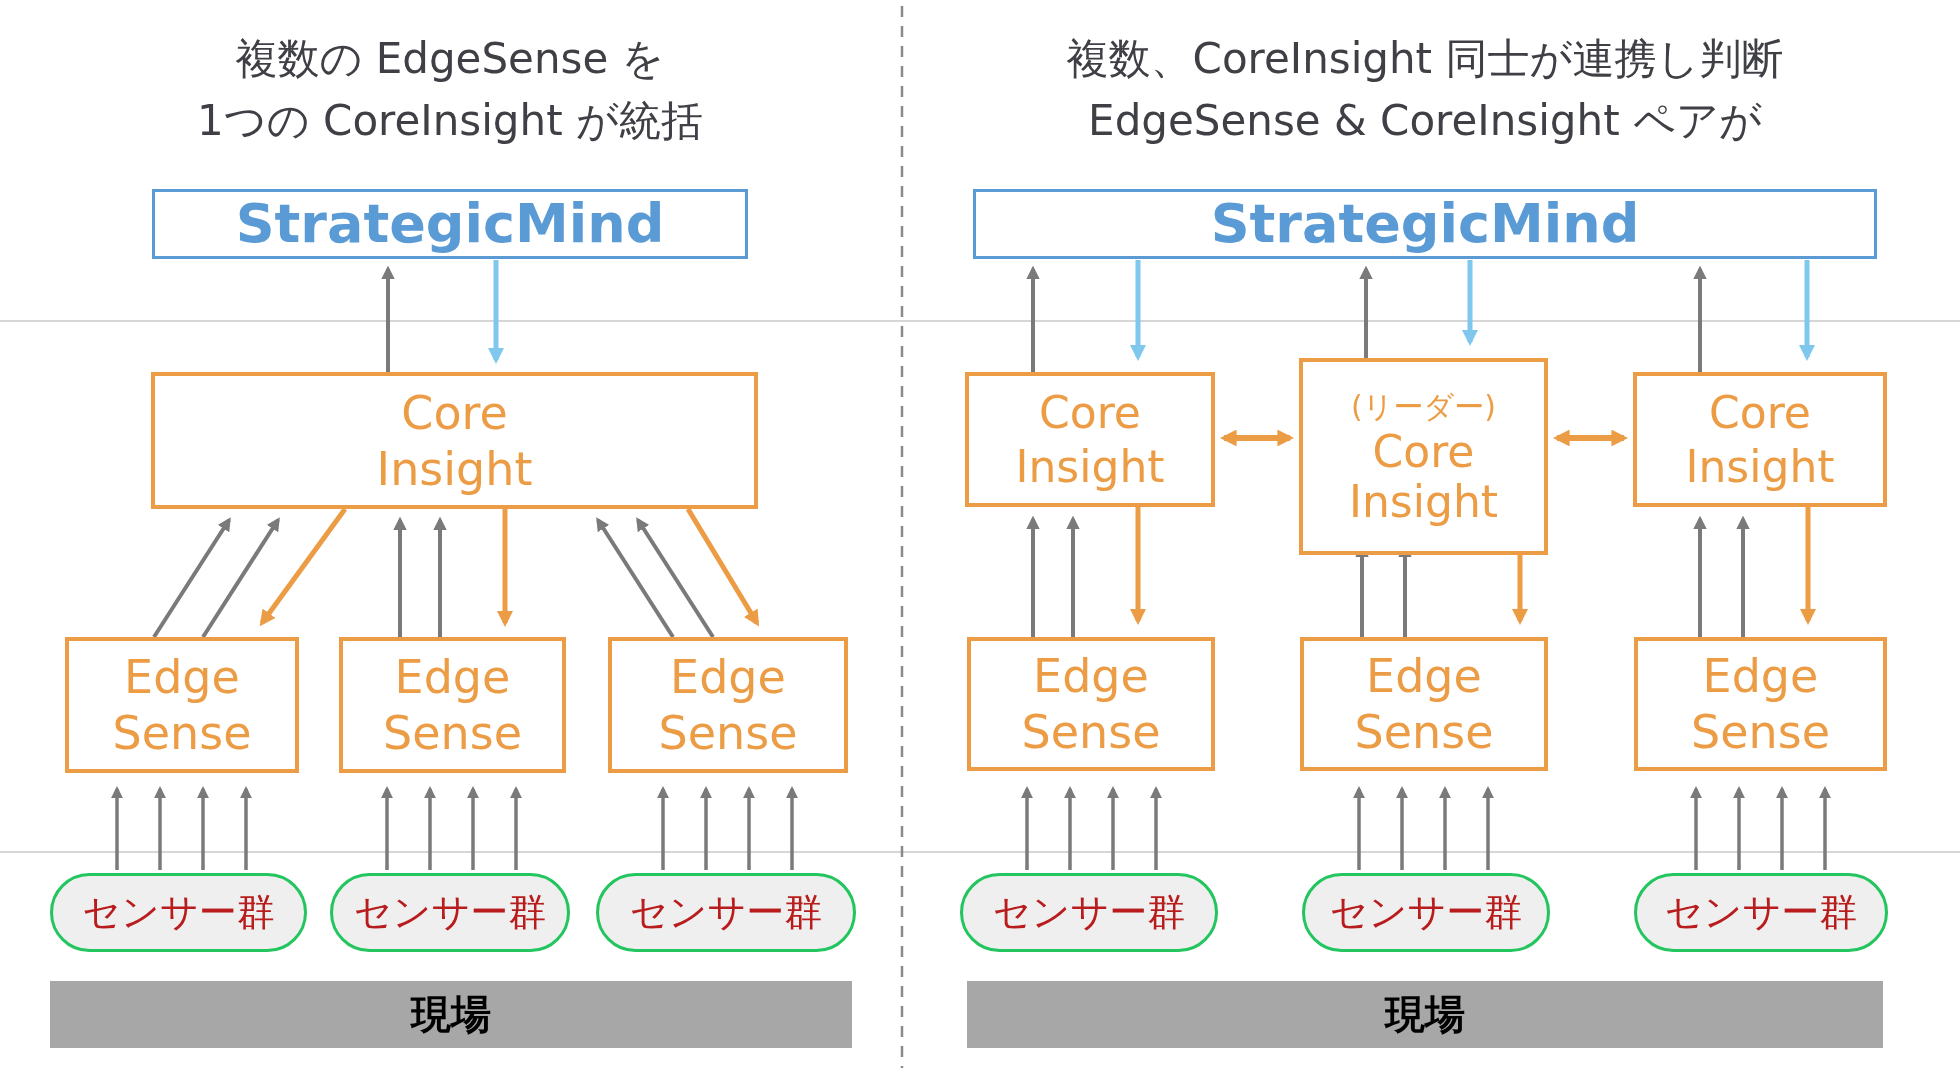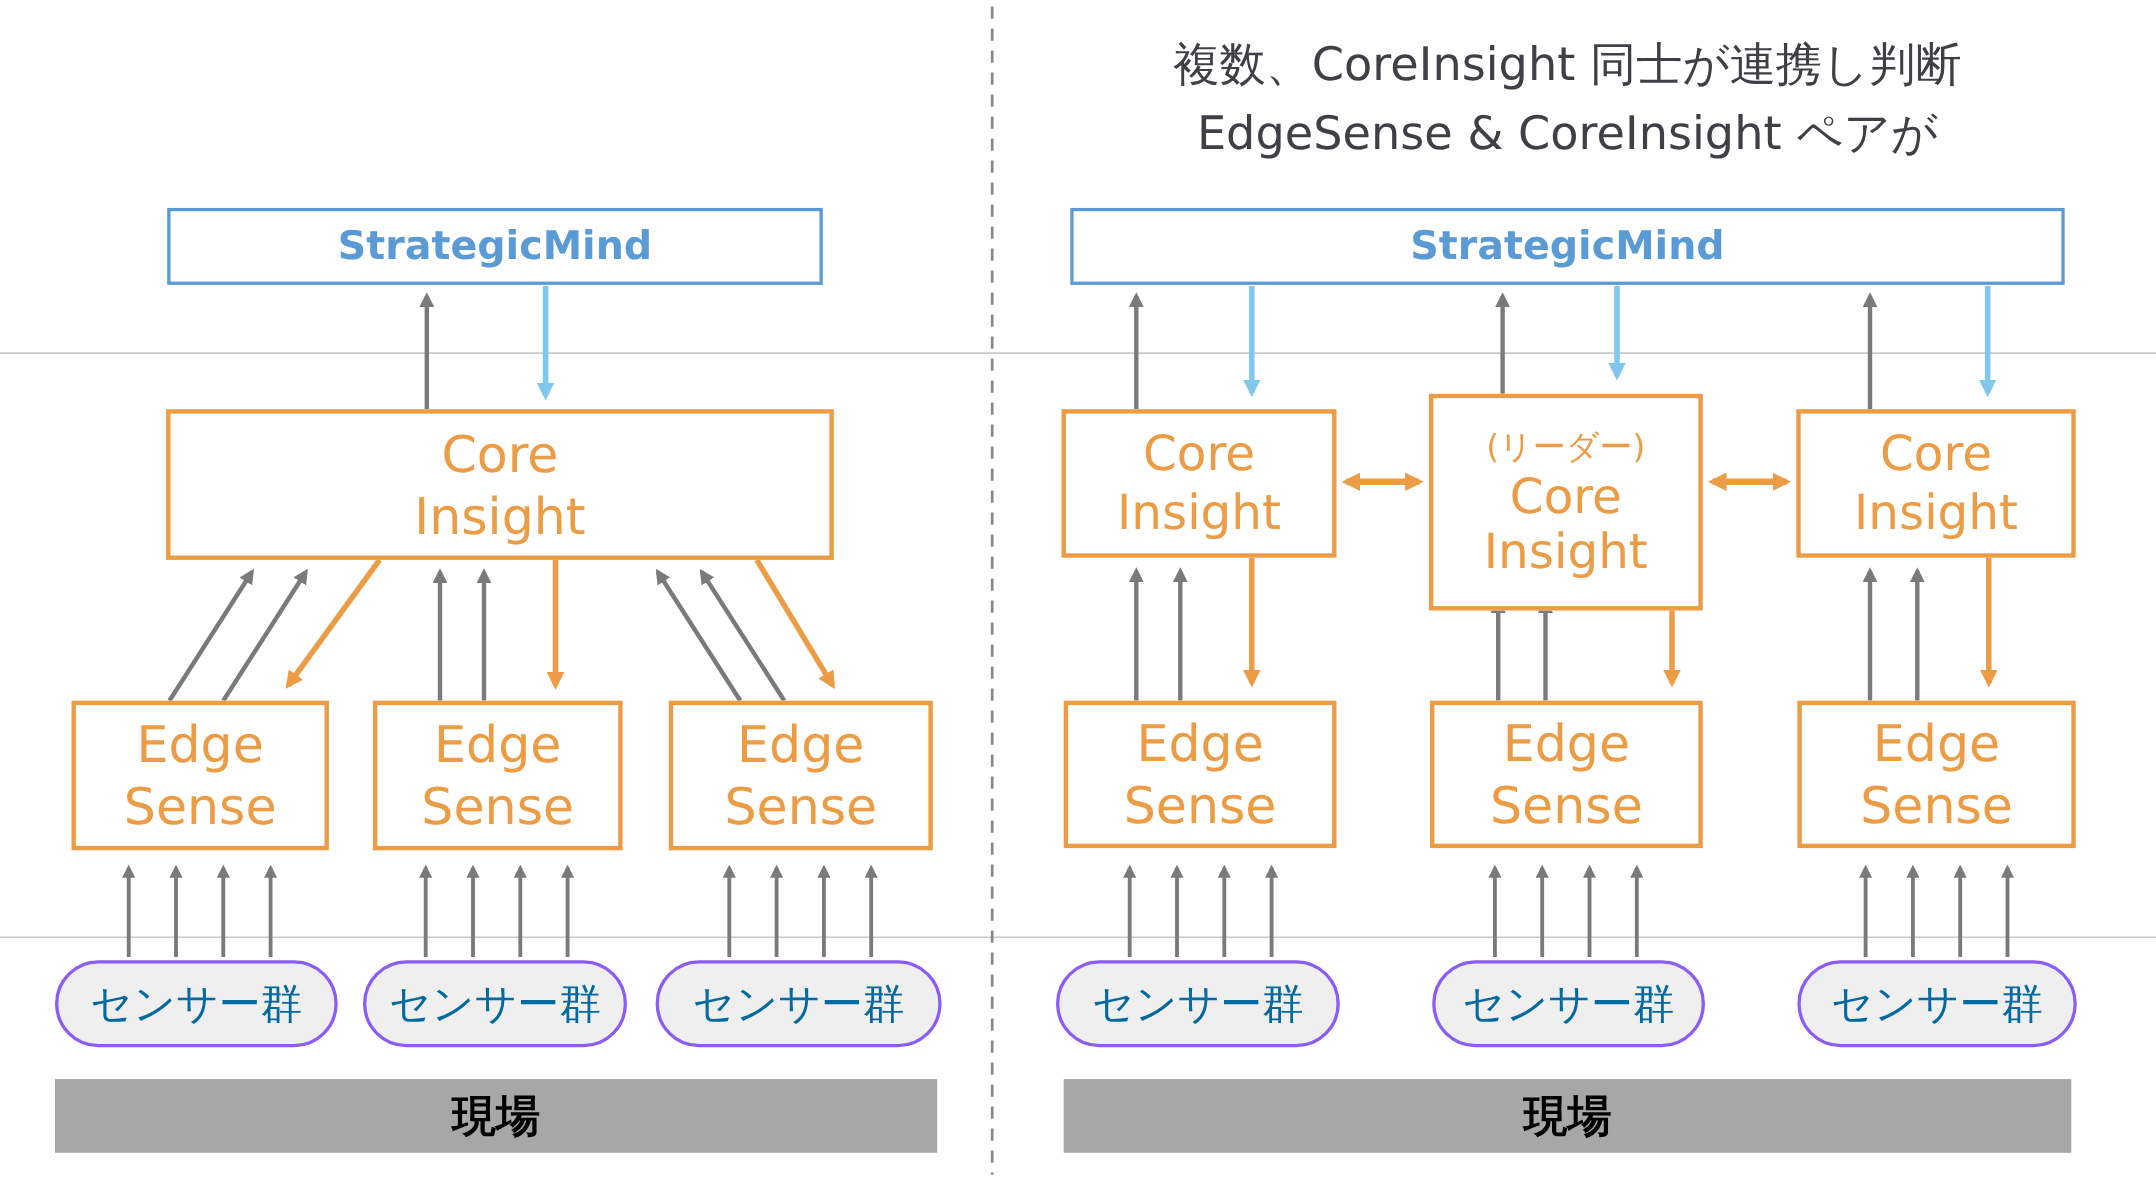--- a/index.html
+++ b/index.html
@@ -10,28 +10,28 @@
   }
   .abs{position:absolute;}
   .title{
     color:#3F3F46;font-size:42px;line-height:62px;text-align:center;white-space:nowrap;
   }
   .box{
     position:absolute;background:#ffffff;display:flex;flex-direction:column;
     align-items:center;justify-content:center;text-align:center;
   }
   .box.blue{border:3px solid #5B9BD5;}
-  .box.blue .bigtxt{color:#5B9BD5;font-weight:bold;font-size:36px;line-height:50px;}
+  .box.blue .bigtxt{color:#5B9BD5;font-weight:bold;font-size:54px;line-height:50px;}
   .box.orange{border:4px solid #EC9C44;}
   .box.orange .bigtxt{color:#EC9C44;font-weight:normal;font-size:46px;line-height:56px;}
   .box.orange .leader{color:#EC9C44;font-size:30px;line-height:42px;font-weight:normal;}
   .pill{
-    position:absolute;background:#EFEFEF;border:3px solid #8b5cf6;border-radius:42px;
+    position:absolute;background:#EFEFEF;border:3px solid #22c55e;border-radius:42px;
     display:flex;align-items:center;justify-content:center;
-    color:#0369a1;font-size:38px;white-space:nowrap;
+    color:#b91c1c;font-size:38px;white-space:nowrap;
   }
   .bar{
     position:absolute;background:#A7A7A7;display:flex;align-items:center;justify-content:center;
     color:#000000;font-size:40px;font-weight:bold;
   }
   svg.layer{position:absolute;left:0;top:0;}
 </style>
 </head>
 <body>
 
@@ -129,20 +129,24 @@
       <line x1="1402" y1="870" x2="1402" y2="789" stroke="#7A7A7A" stroke-width="3.5" marker-end="url(#m-gray)"></line>
       <line x1="1445" y1="870" x2="1445" y2="789" stroke="#7A7A7A" stroke-width="3.5" marker-end="url(#m-gray)"></line>
       <line x1="1488" y1="870" x2="1488" y2="789" stroke="#7A7A7A" stroke-width="3.5" marker-end="url(#m-gray)"></line>
       <line x1="1696" y1="870" x2="1696" y2="789" stroke="#7A7A7A" stroke-width="3.5" marker-end="url(#m-gray)"></line>
       <line x1="1739" y1="870" x2="1739" y2="789" stroke="#7A7A7A" stroke-width="3.5" marker-end="url(#m-gray)"></line>
       <line x1="1782" y1="870" x2="1782" y2="789" stroke="#7A7A7A" stroke-width="3.5" marker-end="url(#m-gray)"></line>
       <line x1="1825" y1="870" x2="1825" y2="789" stroke="#7A7A7A" stroke-width="3.5" marker-end="url(#m-gray)"></line>
     </g>
   </svg>
 
+  <div class="abs title" style="left:60px;top:28px;width:780px;">
+    <div>複数の EdgeSense を</div>
+    <div>1つの CoreInsight が統括</div>
+  </div>
 
   <div class="box blue" style="left:152px;top:189px;width:596px;height:70px;">
     <div class="bigtxt">StrategicMind</div>
   </div>
 
   <div class="box orange" style="left:151px;top:372px;width:607px;height:137px;">
     <div class="bigtxt">Core</div>
     <div class="bigtxt">Insight</div>
   </div>
 

